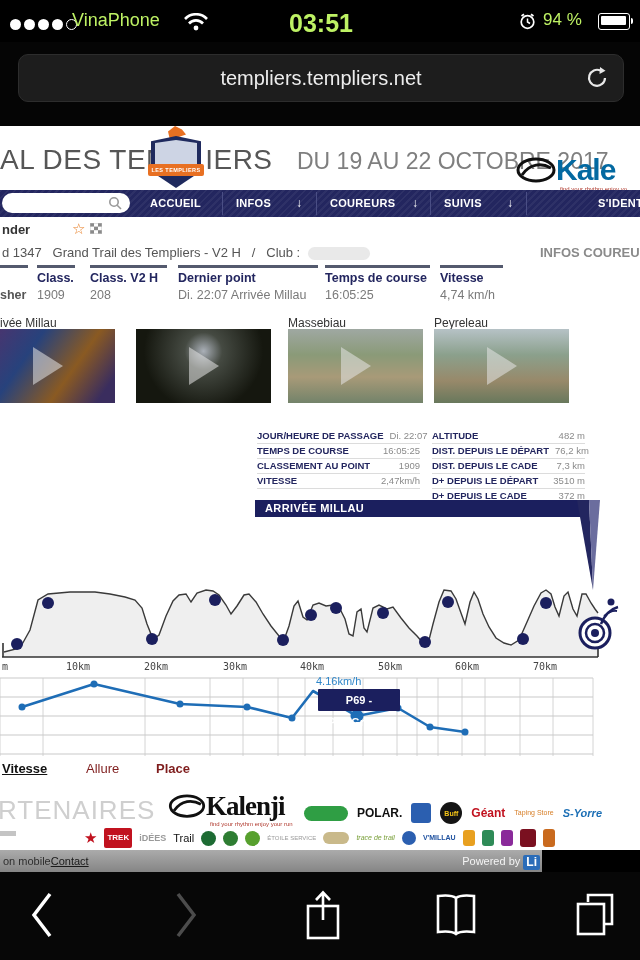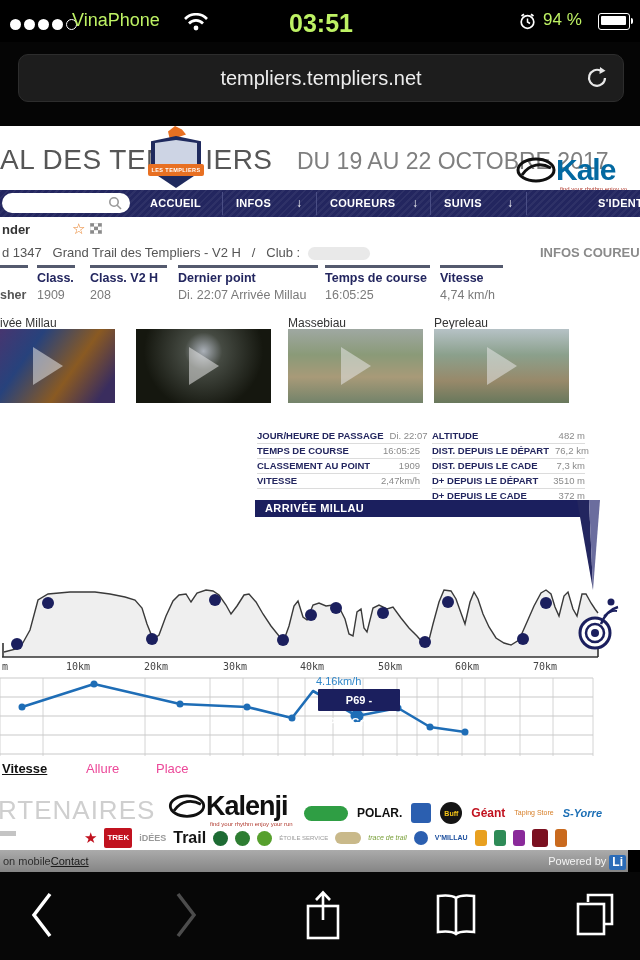--- a/index.html
+++ b/index.html
@@ -70,33 +70,33 @@
   .pv{font-size:9.5px;color:#8a8a8a;white-space:nowrap;padding-left:6px;}
   
   #cp-banner{left:255px;top:374px;width:328px;height:17px;background:#1b1f5e;color:#fff;font-size:11px;font-weight:bold;line-height:17px;padding-left:10px;letter-spacing:.4px;box-sizing:border-box;}
   #wedge{left:573px;top:372px;}
   
   #elev-svg{left:0;top:404px;}
   #speed-svg{left:0;top:546px;}
   #tip-val{left:316px;top:549px;font-size:11px;color:#2e86c9;}
   #tip-box{left:318px;top:563px;width:82px;height:22px;background:#1b1f5e;color:#fff;font-size:11px;font-weight:bold;text-align:center;line-height:22px;border-radius:1px;}
   
-  .tab{position:absolute;top:635px;font-size:13px;color:#ec4899;}
+  .tab{position:absolute;top:635px;font-size:13px;color:#7f1d1d;}
   .tab.active{font-weight:bold;color:#111;text-decoration:underline;}
   
   #partners{left:-2px;top:669px;font-size:26px;color:#cfcfcf;letter-spacing:1px;}
   #partners-ul{left:0px;top:705px;width:16px;height:5px;background:#c4c4c4;}
   #brand-foot{left:168px;top:665px;white-space:nowrap;}
-  #brand-foot .kname{font-size:27px;font-weight:bold;color:#101010;letter-spacing:-1px;vertical-align:top;}
+  #brand-foot .kname{font-size:27px;font-weight:bold;color:#101010;letter-spacing:-1px;vertical-align:top;font-family:Liberation Serif, serif;}
   #brand-foot .ktag{position:absolute;left:42px;top:30px;font-size:6px;color:#b03a2e;white-space:nowrap;}
   #sp-row1{left:304px;top:673px;width:336px;height:28px;display:flex;align-items:center;gap:9px;}
   #sp-row2{left:84px;top:701px;width:556px;height:22px;display:flex;align-items:center;gap:7px;}
   .chip{display:inline-flex;align-items:center;justify-content:center;white-space:nowrap;flex:0 0 auto;}
   
-  #graybar{left:0;top:724px;width:628px;height:22px;background:linear-gradient(180deg,#ababab,#858585);font-size:11px;line-height:22px;}
+  #graybar{left:0;top:724px;width:542px;height:22px;background:linear-gradient(180deg,#ababab,#858585);font-size:11px;line-height:22px;}
   #graybar .left{position:absolute;left:3px;color:#2e2e2e;}
   #graybar .left a{color:#1a1a1a;text-decoration:underline;}
   #graybar .right{position:absolute;right:2px;color:#f4f4f4;}
   #li-badge{display:inline-block;background:#2b6cb8;color:#fff;font-weight:bold;font-size:12px;padding:0 3px;border-radius:2px;line-height:15px;vertical-align:middle;}
   
   #toolbar{left:0;top:872px;width:640px;height:88px;background:#070707;}
   .tbicon{position:absolute;top:18px;}
 </style>
 </head>
 <body>
@@ -345,21 +345,21 @@
         <circle cx="357" cy="716" r="6.5" fill="#1e6db6"></circle>
         <circle cx="398" cy="708" r="3.5" fill="#1e6db6"></circle>
         <circle cx="430" cy="727" r="3.5" fill="#1e6db6"></circle>
         <circle cx="465" cy="732" r="3.5" fill="#1e6db6"></circle>
       </svg>
     <div class="abs" id="tip-val">4.16km/h</div>
     <div class="abs" id="tip-box">P69 - P74(Grandc</div>
 
     <span class="tab active" style="left:2px;">Vitesse</span>
     <span class="tab" style="left:86px;">Allure</span>
-    <span class="tab" style="left:156px;">Place</span>
+    <span class="tab" style="left:156px;font-weight:bold;">Place</span>
 
     <div class="abs" id="partners">RTENAIRES</div>
     <div class="abs" id="partners-ul"></div>
     <div class="abs" id="brand-foot">
       <svg width="38" height="26" viewBox="0 0 40 28" style="vertical-align:top;margin-top:3px;">
         <ellipse cx="20" cy="13" rx="18" ry="11" stroke="#101010" stroke-width="3" fill="none"></ellipse>
         <path d="M6 18 C14 6 26 6 35 11" stroke="#101010" stroke-width="3" fill="none"></path>
       </svg><span class="kname">Kalenji</span>
       <span class="ktag">find your rhythm enjoy your run</span>
     </div>
@@ -369,21 +369,21 @@
         <span class="chip" style="background: rgb(43, 95, 176); width: 20px; height: 20px; border-radius: 3px;"></span>
         <span class="chip" style="background: rgb(20, 20, 20); width: 22px; height: 22px; border-radius: 50%; color: rgb(245, 197, 24); font-size: 7px; font-weight: bold;">Buff</span>
         <span class="chip" style="color: rgb(193, 18, 31); font-size: 12px; font-weight: bold; height: 24px; line-height: 24px;">Géant</span>
         <span class="chip" style="color: rgb(215, 127, 40); font-size: 7px; height: 24px; line-height: 24px;">Taping Store</span>
         <span class="chip" style="color: rgb(28, 111, 181); font-size: 11px; font-weight: bold; font-style: italic; height: 24px; line-height: 24px;">S-Yorre</span>
       </div>
     <div class="abs" id="sp-row2">
         <span class="chip" style="color: rgb(193, 18, 31); font-size: 15px; height: 18px; line-height: 18px;">★</span>
         <span class="chip" style="color: rgb(255, 255, 255); font-size: 8px; font-weight: bold; background: rgb(193, 18, 31); padding: 1px 3px; border-radius: 2px; height: 18px; line-height: 18px;">TREK</span>
         <span class="chip" style="color: rgb(154, 154, 154); font-size: 9px; font-weight: bold; height: 18px; line-height: 18px;">iDÉES</span>
-        <span class="chip" style="color: rgb(20, 20, 20); font-size: 16px; font-weight: bold; height: 18px; line-height: 18px;">Trail</span>
+        <span class="chip" style="color: rgb(20, 20, 20); font-size: 11px; font-weight: normal; height: 18px; line-height: 18px;">Trail</span>
         <span class="chip" style="background: rgb(29, 107, 51); width: 15px; height: 15px; border-radius: 50%;"></span>
         <span class="chip" style="background: rgb(46, 125, 50); width: 15px; height: 15px; border-radius: 50%;"></span>
         <span class="chip" style="background: rgb(87, 160, 46); width: 15px; height: 15px; border-radius: 50%;"></span>
         <span class="chip" style="color: rgb(154, 154, 154); font-size: 6px; height: 18px; line-height: 18px;">ÉTOILE SERVICE</span>
         <span class="chip" style="background: rgb(201, 185, 138); width: 26px; height: 12px; border-radius: 8px;"></span>
         <span class="chip" style="color: rgb(122, 160, 58); font-size: 7px; font-style: italic; height: 18px; line-height: 18px;">trace de trail</span>
         <span class="chip" style="background: rgb(43, 95, 176); width: 14px; height: 14px; border-radius: 50%;"></span>
         <span class="chip" style="color: rgb(28, 79, 158); font-size: 7px; font-weight: bold; height: 18px; line-height: 18px;">V'MILLAU</span>
         <span class="chip" style="background: rgb(232, 160, 32); width: 12px; height: 16px; border-radius: 3px;"></span>
         <span class="chip" style="background: rgb(46, 139, 87); width: 12px; height: 16px; border-radius: 3px;"></span>

